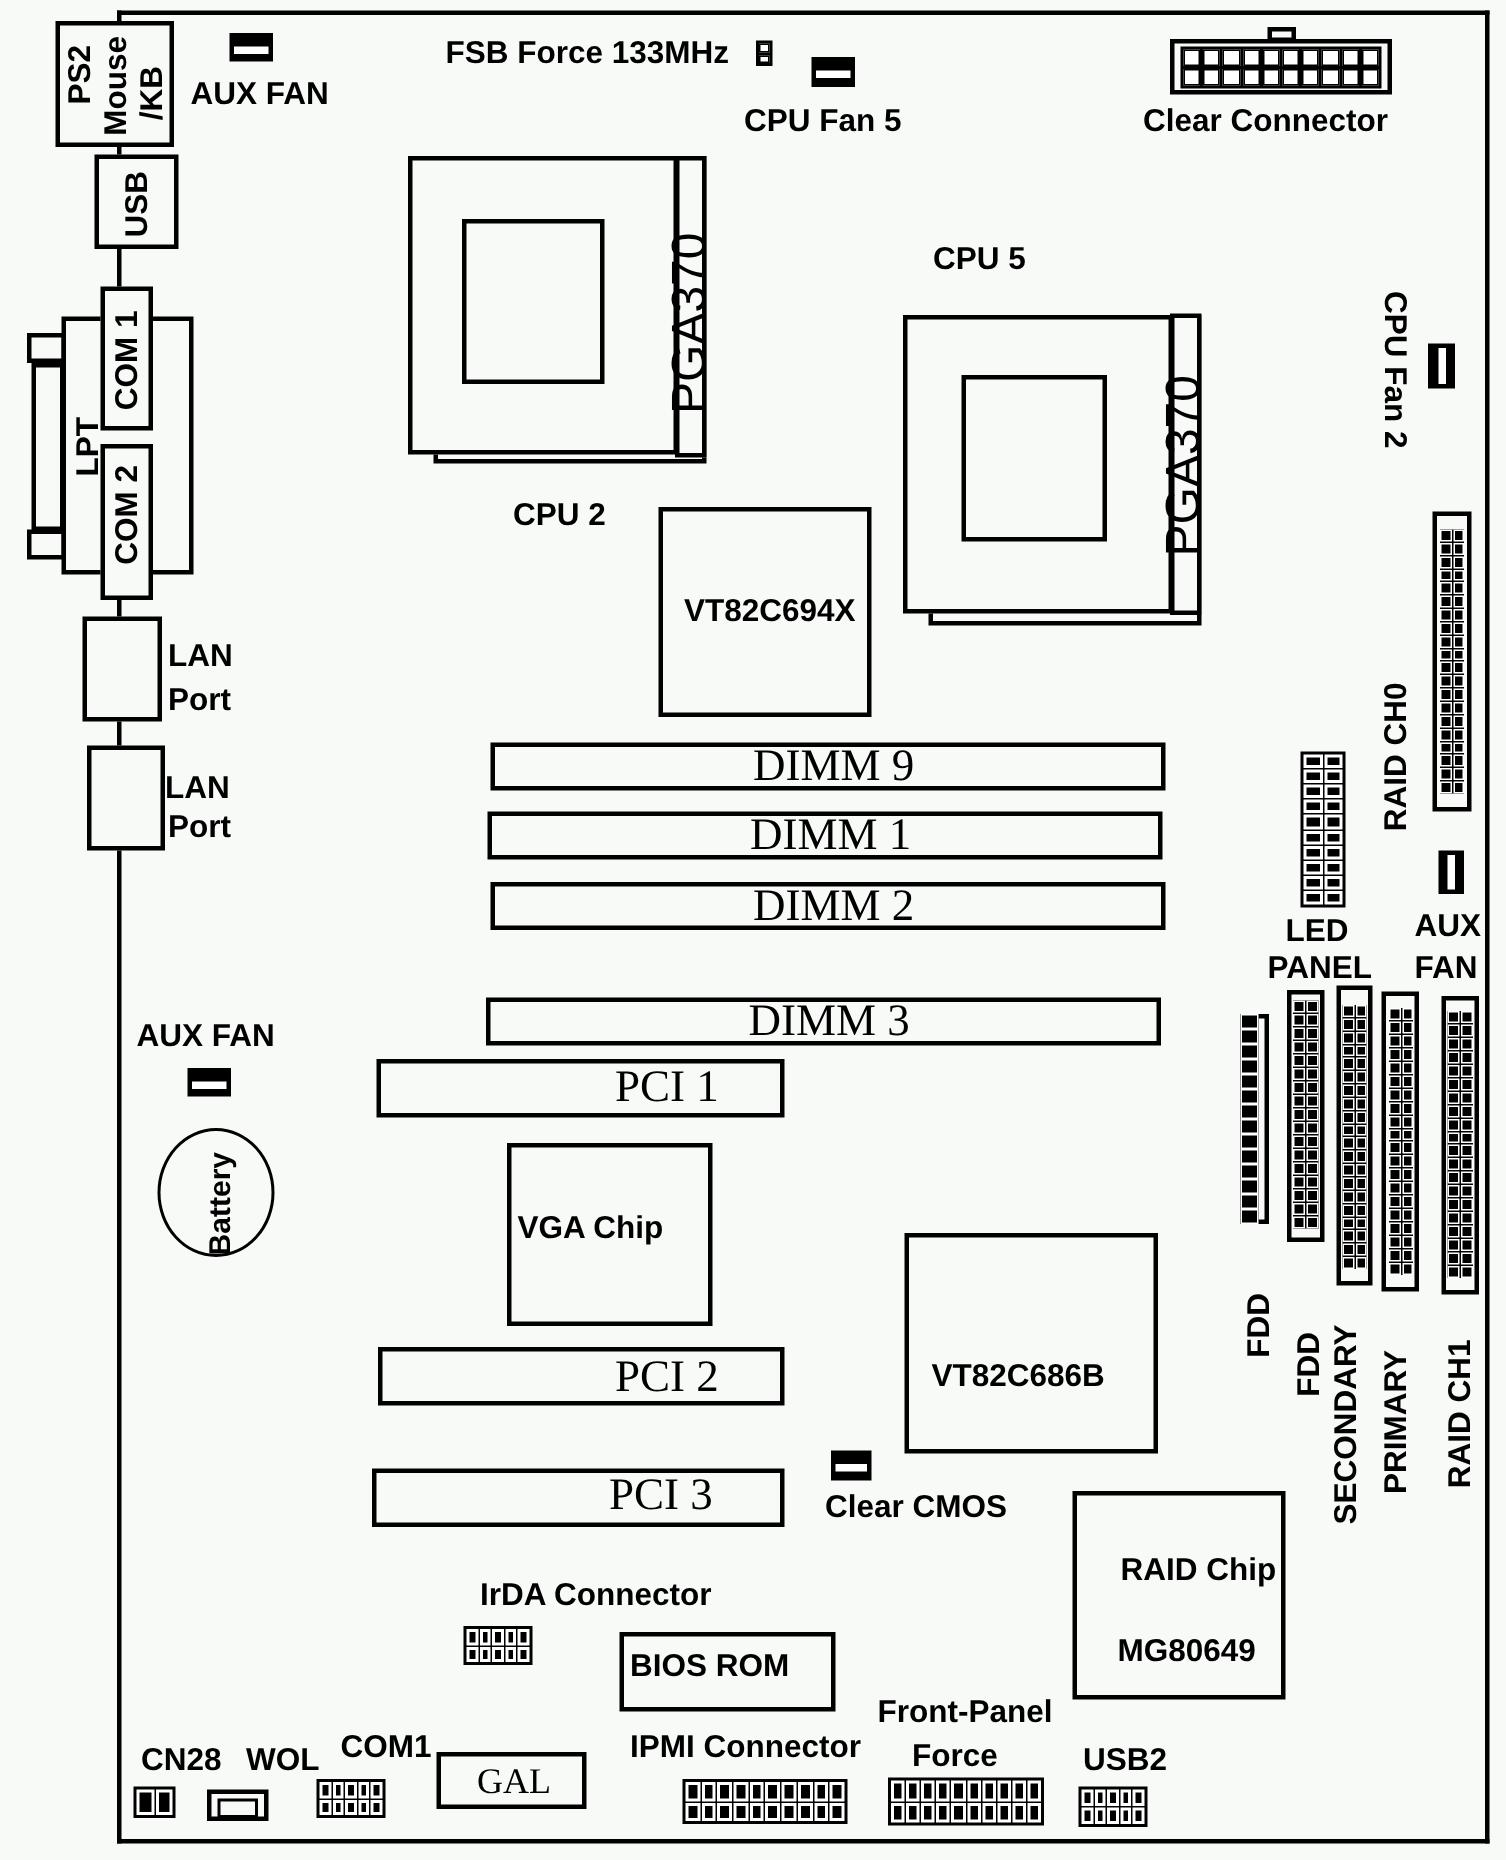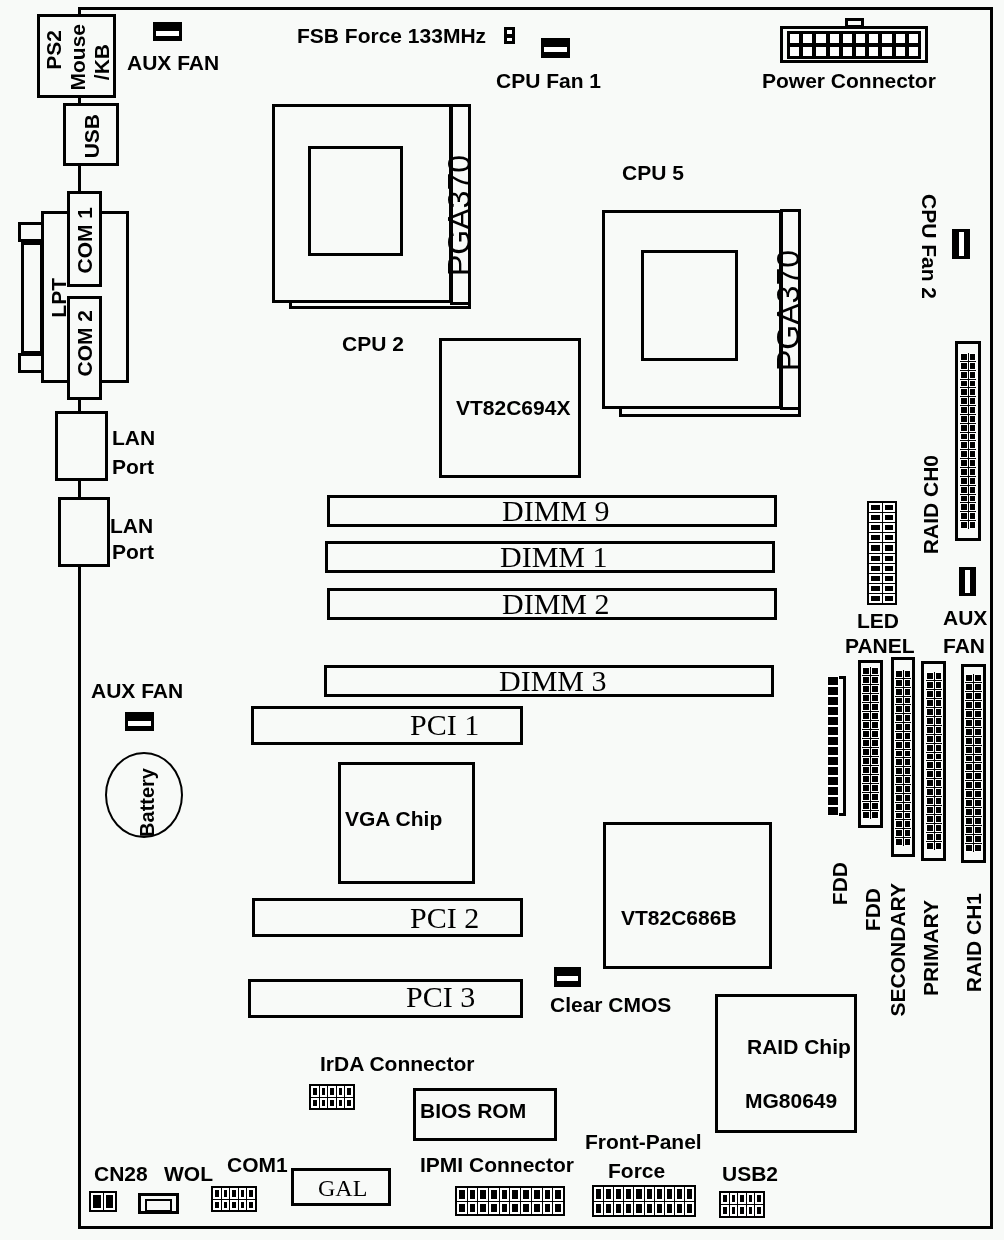--- a/index.html
+++ b/index.html
@@ -52,21 +52,21 @@
 <div class="lbl" style="left:112px;top:541px;">Port</div>
 
 <div class="fan" style="left:153px;top:22px;width:29px;height:19px;"></div>
 <div class="lbl" style="left:127px;top:52px;">AUX FAN</div>
 <div class="lbl" style="left:297px;top:25px;">FSB Force 133MHz</div>
 <div class="hdr" style="left:504px;top:27px;width:11px;height:17px;grid-template-columns:1fr;grid-template-rows:1fr 1fr;">
     <span></span>
     <span></span>
   </div>
 <div class="fan" style="left:541px;top:38px;width:29px;height:20px;"></div>
-<div class="lbl" style="left:496px;top:70px;">CPU Fan 1</div>
+<div class="lbl" style="left:496px;top:70px;">CPU Fan 5</div>
 
 <div class="box" style="left:780px;top:26px;width:148px;height:37px;"></div>
 <div class="box" style="left:845px;top:18px;width:19px;height:10px;"></div>
 <div class="hdr" style="left:787px;top:31px;width:134px;height:28px;grid-template-columns:repeat(10,1fr);grid-template-rows:1fr 1fr;background:#000;">
   <span></span>
     <span></span>
     <span></span>
     <span></span>
     <span></span>
     <span></span>
@@ -78,21 +78,21 @@
     <span></span>
     <span></span>
     <span></span>
     <span></span>
     <span></span>
     <span></span>
     <span></span>
     <span></span>
     <span></span>
 </div>
-<div class="lbl" style="left:762px;top:70px;">Power Connector</div>
+<div class="lbl" style="left:762px;top:70px;">Clear Connector</div>
 
 <div class="box" style="left:289px;top:104px;width:182px;height:205px;"></div>
 <div class="box" style="left:272px;top:104px;width:180px;height:199px;background:#f8faf8;"></div>
 <div class="box" style="left:450px;top:104px;width:21px;height:201px;background:#f8faf8;"></div>
 <div class="box" style="left:308px;top:146px;width:95px;height:110px;"></div>
 <div class="abs" style="left:443px;top:155px;writing-mode:vertical-rl;transform:rotate(180deg);font-family:'Liberation Sans',sans-serif;font-size:32px;line-height:1;">PGA370</div>
 <div class="lbl" style="left:342px;top:333px;">CPU 2</div>
 
 <div class="lbl" style="left:622px;top:162px;">CPU 5</div>
 <div class="box" style="left:619px;top:210px;width:182px;height:207px;"></div>

